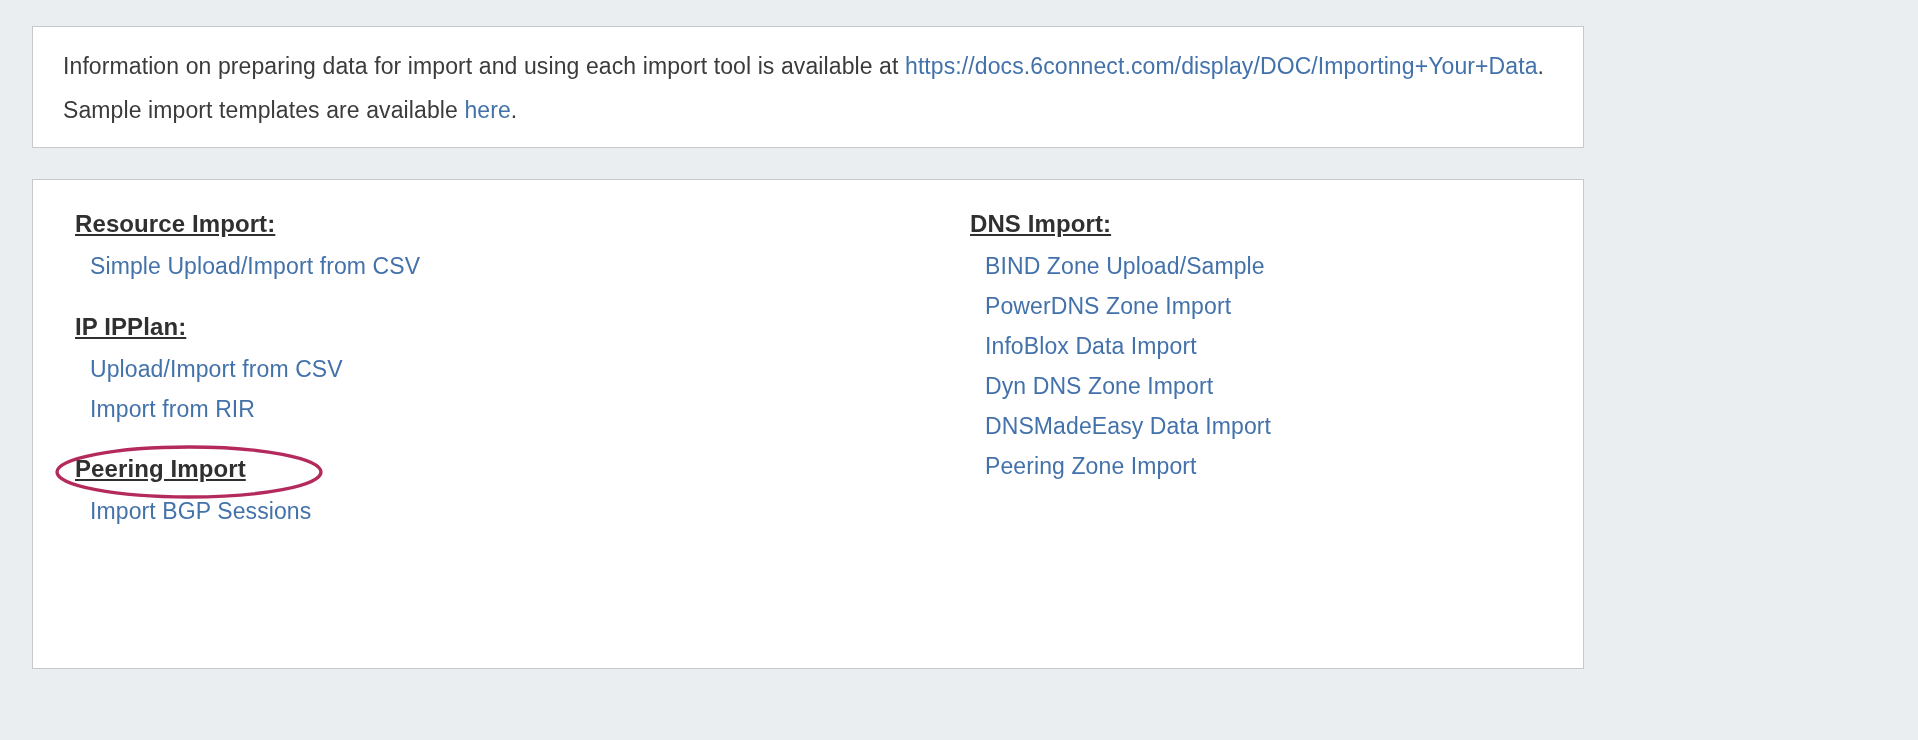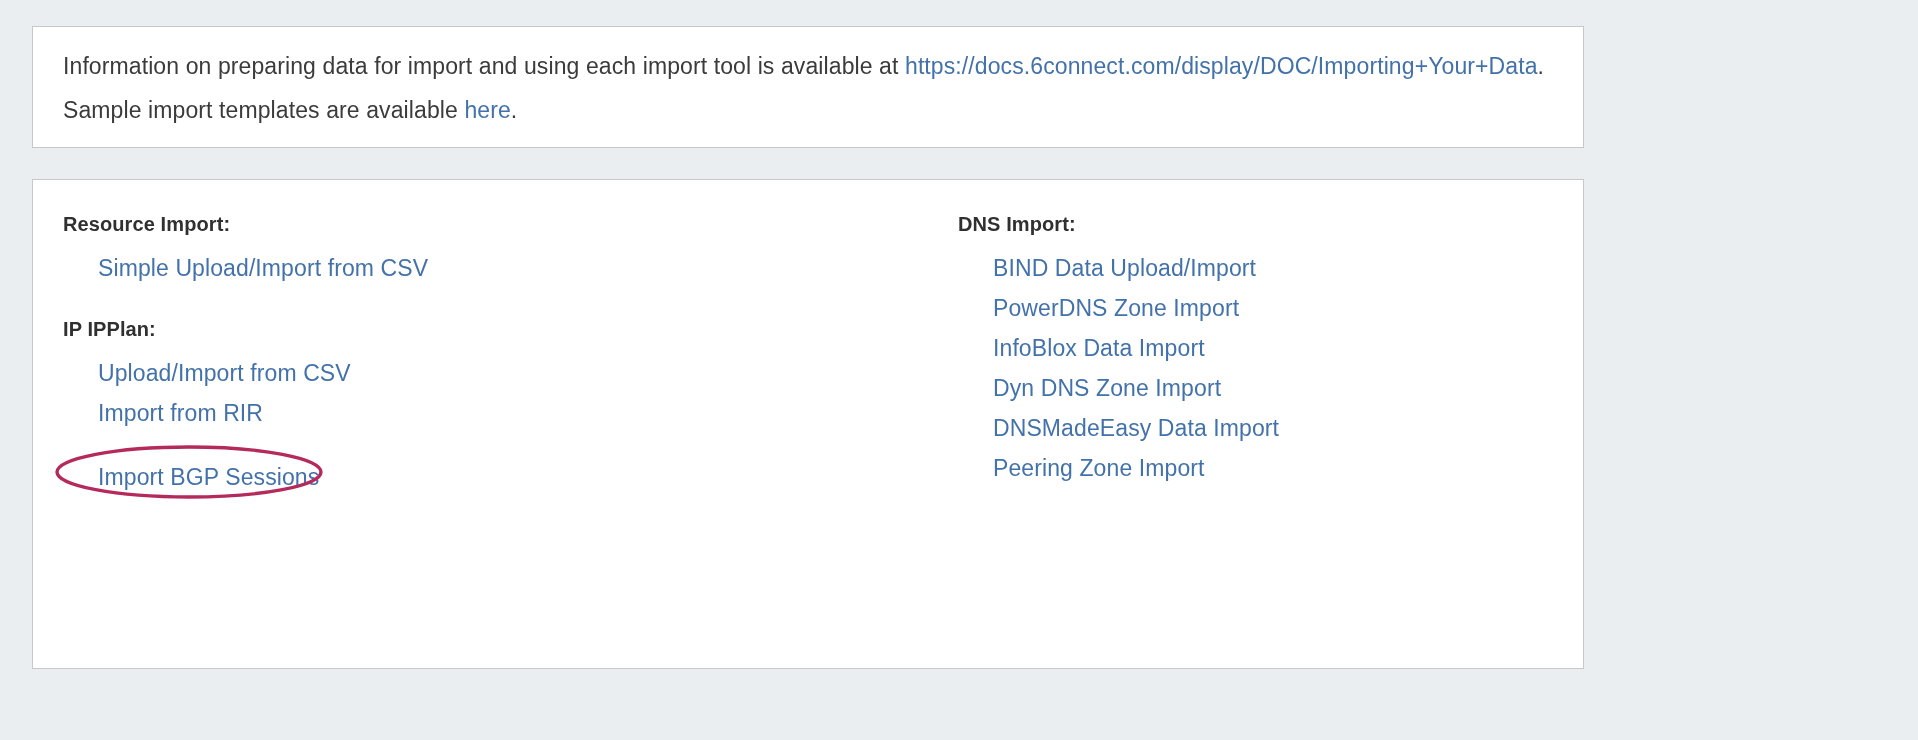--- a/index.html
+++ b/index.html
@@ -68,31 +68,32 @@
   }
   .column-left  { width: 895px; }
   .column-right { width: 800px; }
 
   .group {
     margin-bottom: 27px;
   }
   .group:last-child { margin-bottom: 0; }
 
   .group-title {
-    font-size: 20px;
+    font-size: 24px;
     font-weight: bold;
     color: #303030;
-    margin: 0 0 6px 0;
+    margin: 0 0 6px 12px;
     line-height: 32px;
     letter-spacing: 0.1px;
+    text-decoration: underline;
   }
 
   .group-links {
     list-style: none;
-    margin: 8px;
+    margin: 0;
     padding: 0 0 0 27px;
   }
   .group-links li {
     line-height: 40px;
     height: 40px;
   }
   .group-links a {
     font-size: 23px;
     color: #4372ab;
     text-decoration: none;
@@ -150,36 +151,37 @@
             <li>
               <a href="#">Upload/Import from CSV</a>
             </li>
             <li>
               <a href="#">Import from RIR</a>
             </li>
           </ul>
         </div>
 
         <div class="group peering">
+          <h3 class="group-title">Peering Import</h3>
           <ul class="group-links">
             <li>
               <a href="#">Import BGP Sessions</a>
             </li>
           </ul>
         </div>
 
       </div>
 
       <div class="column column-right">
 
         <div class="group dns">
           <h3 class="group-title">DNS Import:</h3>
           <ul class="group-links">
             <li>
-              <a href="#">BIND Data Upload/Import</a>
+              <a href="#">BIND Zone Upload/Sample</a>
             </li>
             <li>
               <a href="#">PowerDNS Zone Import</a>
             </li>
             <li>
               <a href="#">InfoBlox Data Import</a>
             </li>
             <li>
               <a href="#">Dyn DNS Zone Import</a>
             </li>

